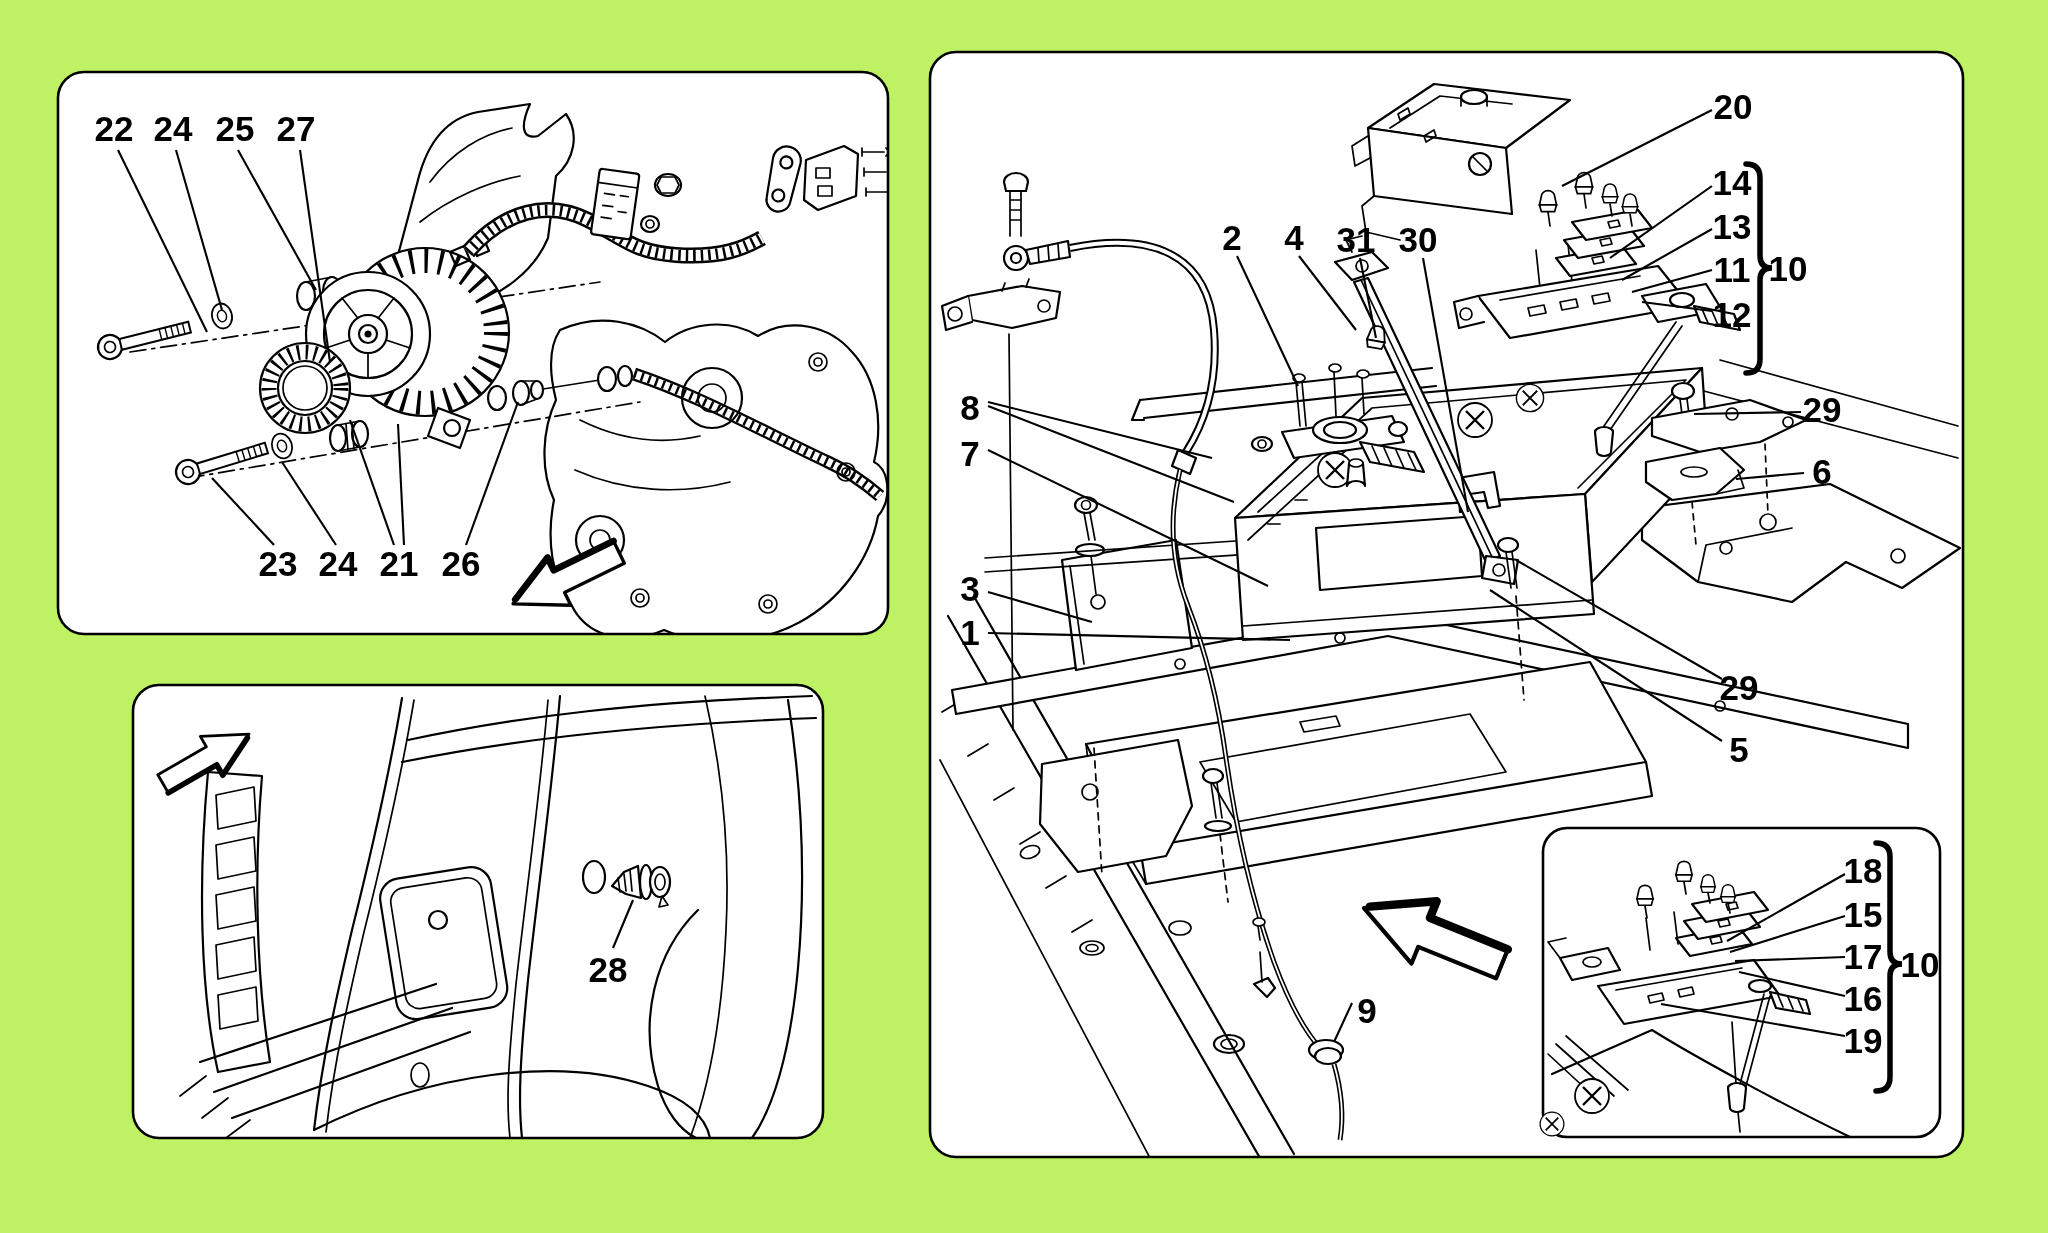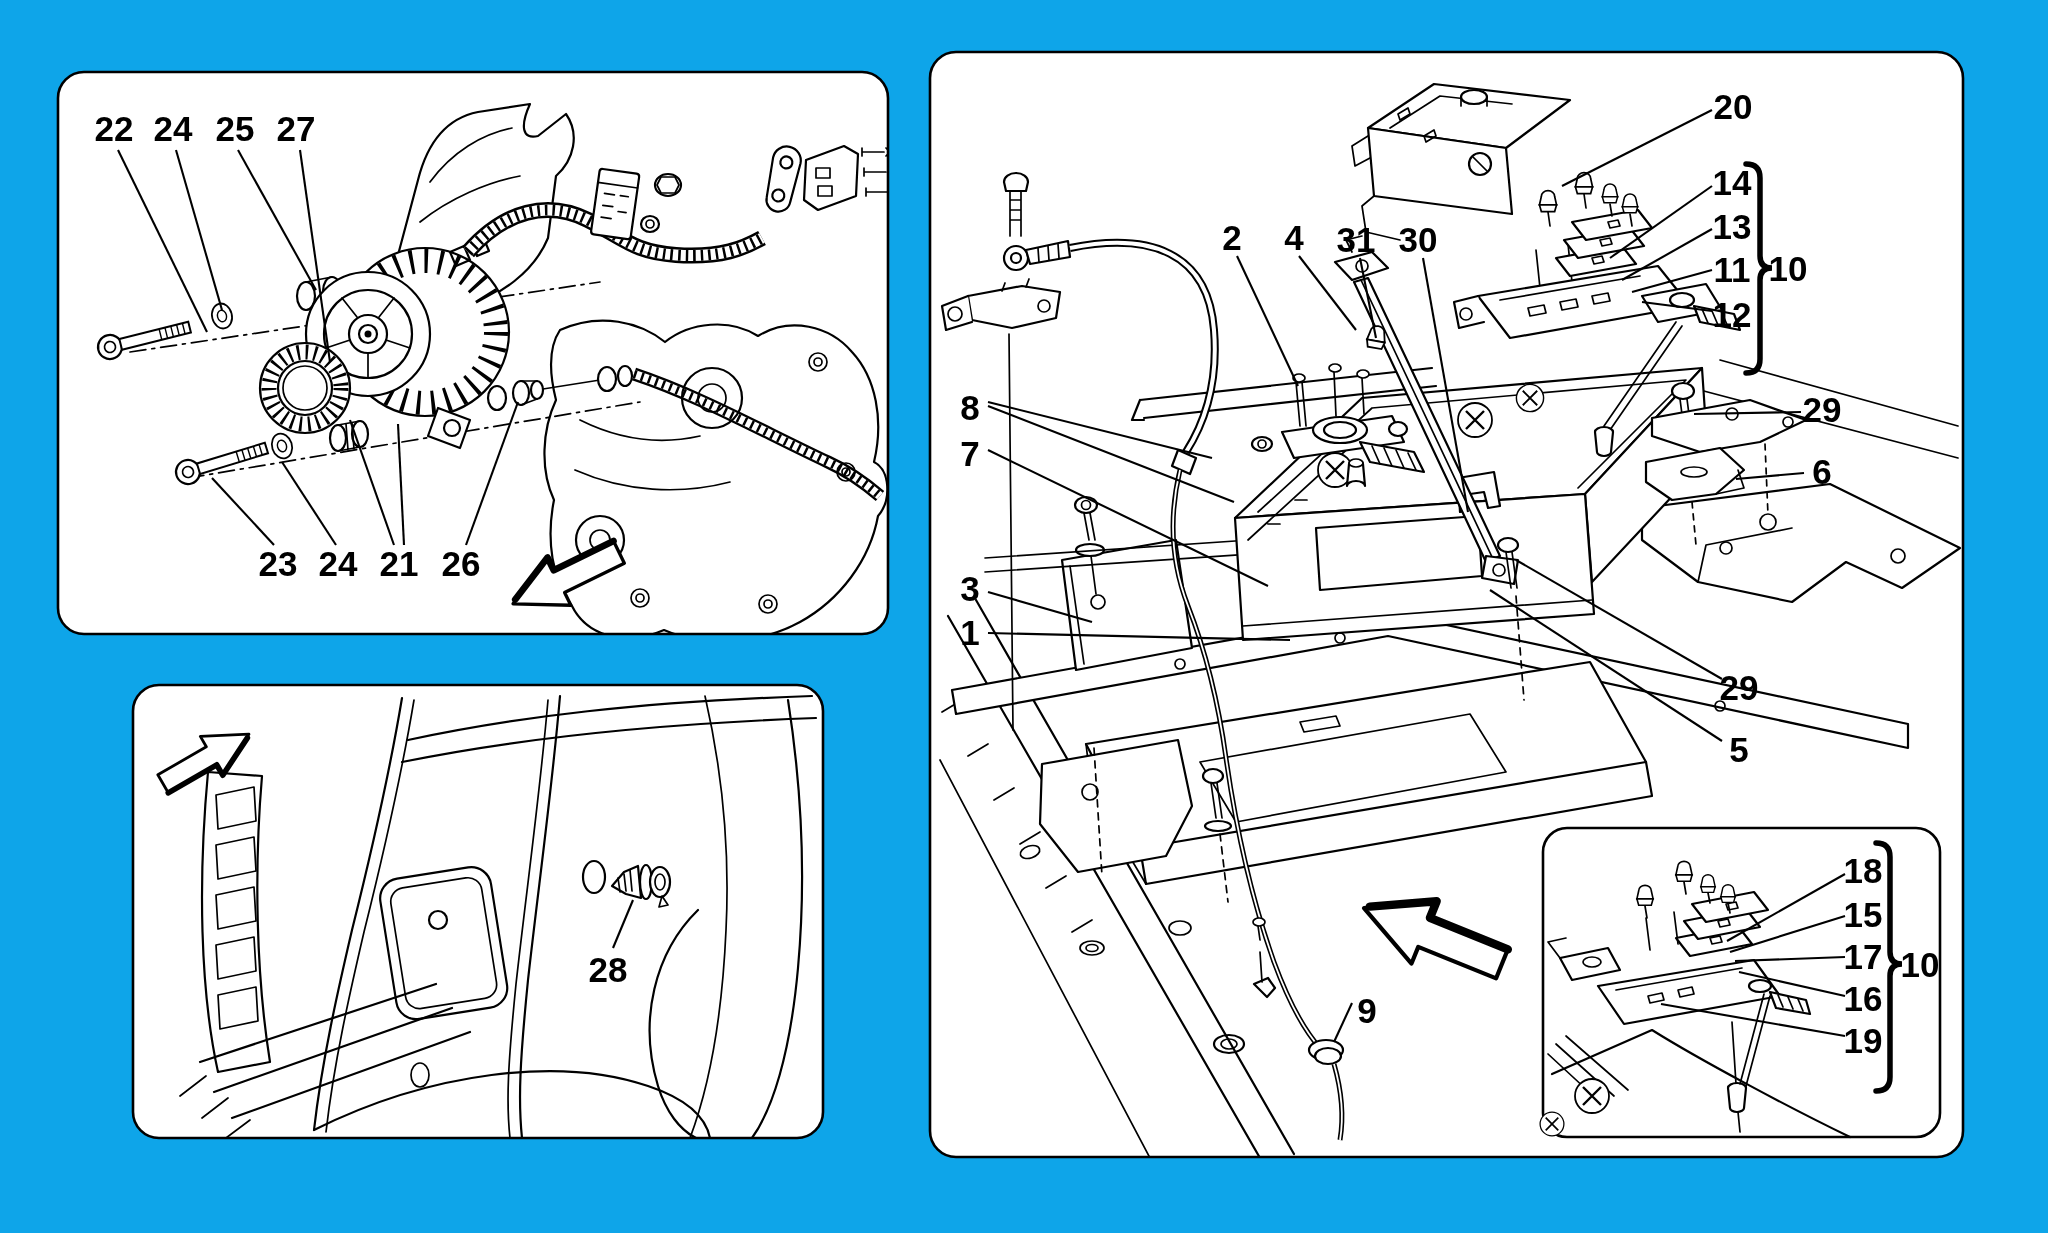--- a/index.html
+++ b/index.html
@@ -1,16 +1,16 @@
 <!DOCTYPE html>
 <html><head>
 <meta charset="utf-8">
 <style>
   html,body{margin:0;padding:0;background:#fdfdfd;}
-  .stage{position:relative;width:2048px;height:1233px;background:#0ea5e9;overflow:hidden;
+  .stage{position:relative;width:2048px;height:1233px;background:#bef264;overflow:hidden;
          font-family:"Liberation Sans", sans-serif;border-bottom:1px solid #e8e8e8;}
   svg{position:absolute;left:0;top:0;}
   svg text{font-family:"Liberation Sans", sans-serif;font-weight:700;font-size:35px;fill:#000;}
   .ln{stroke:#000;fill:none;stroke-width:2.2;stroke-linecap:round;stroke-linejoin:round;}
   .thin{stroke-width:1.7;}
   .wfill{fill:#ffffff;}
   .leader{stroke:#000;stroke-width:2.1;fill:none;}
   .brace{stroke:#000;stroke-width:5.5;fill:none;stroke-linecap:round;}
   .panel{fill:#ffffff;stroke:#000;stroke-width:2.6;}
 </style>

